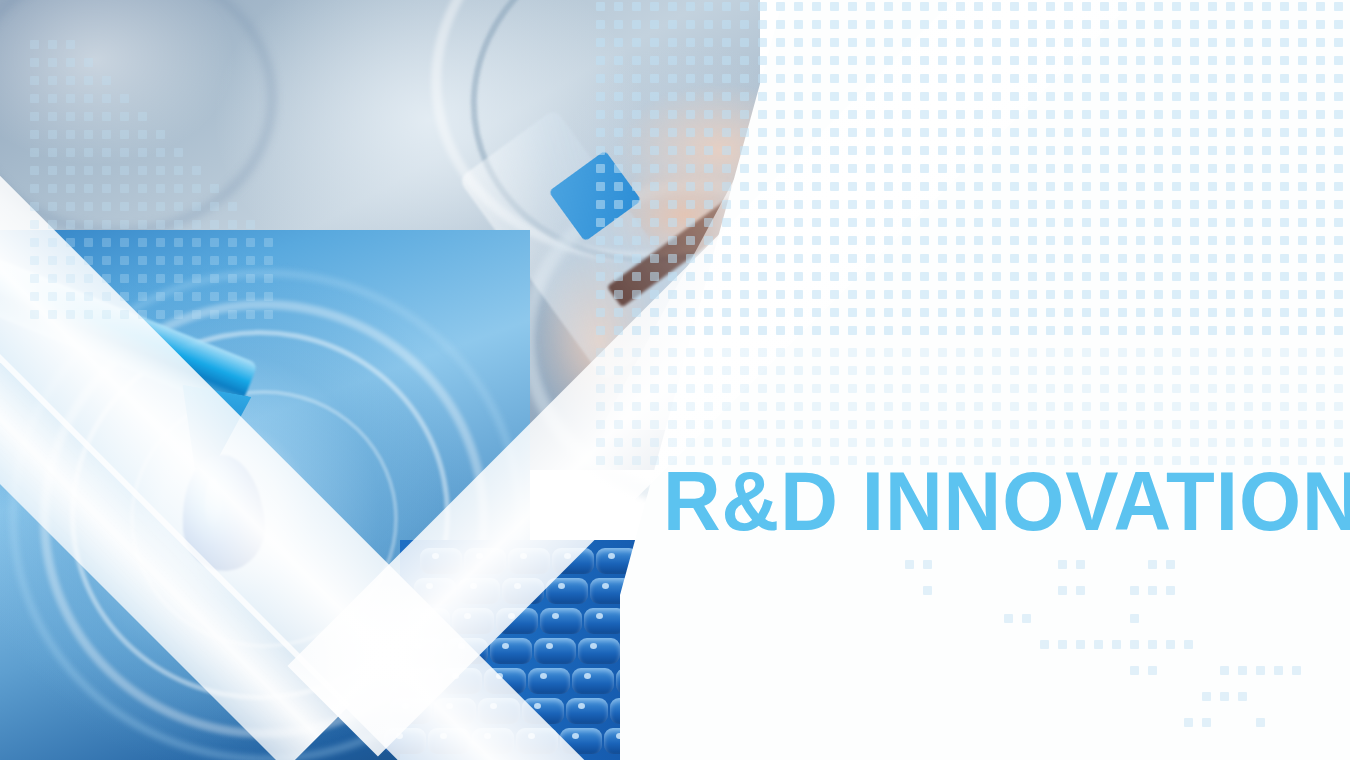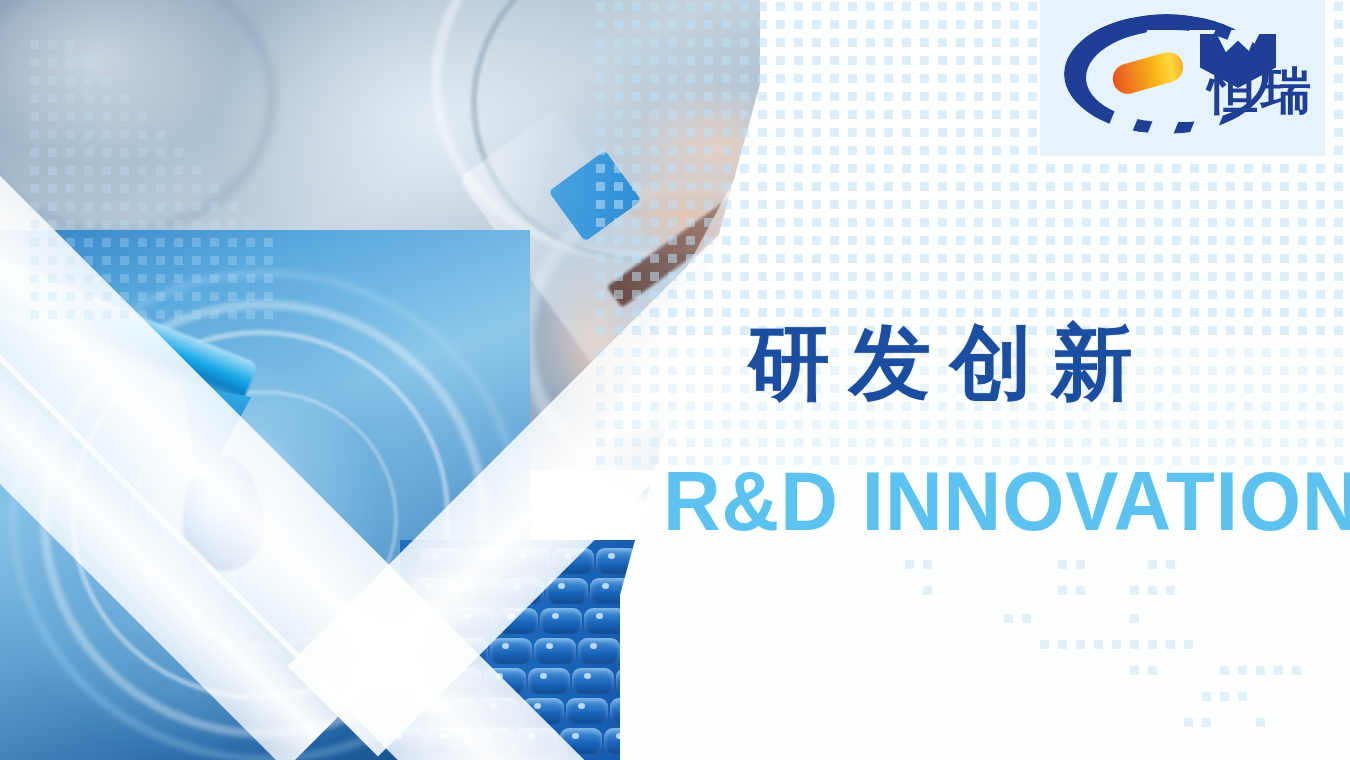--- a/index.html
+++ b/index.html
@@ -1648,32 +1648,17 @@
       <div class="sq" style="left: 138px; top: 310px; background: rgb(191, 224, 244); opacity: 0.3;"></div>
       <div class="sq" style="left: 156px; top: 310px; background: rgb(191, 224, 244); opacity: 0.3;"></div>
       <div class="sq" style="left: 174px; top: 310px; background: rgb(191, 224, 244); opacity: 0.3;"></div>
       <div class="sq" style="left: 192px; top: 310px; background: rgb(191, 224, 244); opacity: 0.3;"></div>
       <div class="sq" style="left: 210px; top: 310px; background: rgb(191, 224, 244); opacity: 0.3;"></div>
       <div class="sq" style="left: 228px; top: 310px; background: rgb(191, 224, 244); opacity: 0.3;"></div>
       <div class="sq" style="left: 246px; top: 310px; background: rgb(191, 224, 244); opacity: 0.3;"></div>
       <div class="sq" style="left: 264px; top: 310px; background: rgb(191, 224, 244); opacity: 0.3;"></div>
     </div>
 
-  <div class="headline-cn">研发创新</div>
 
   <div class="headline-en">R&amp;D INNOVATION</div>
 
-  <div id="logo-box">
-    <div class="logo-inner">
-      <div class="logo-oval">
-        <div class="logo-swoosh"></div>
-        <div class="logo-cut"></div>
-        <div class="logo-bar lb1"></div>
-        <div class="logo-bar lb2"></div>
-        <div class="logo-bar lb3"></div>
-        <div class="logo-flame"></div>
-      </div>
-      <div class="logo-notch"></div>
-      <div class="logo-cn">恒瑞</div>
-    </div>
-  </div>
 
 </div>
 
 </body></html>

